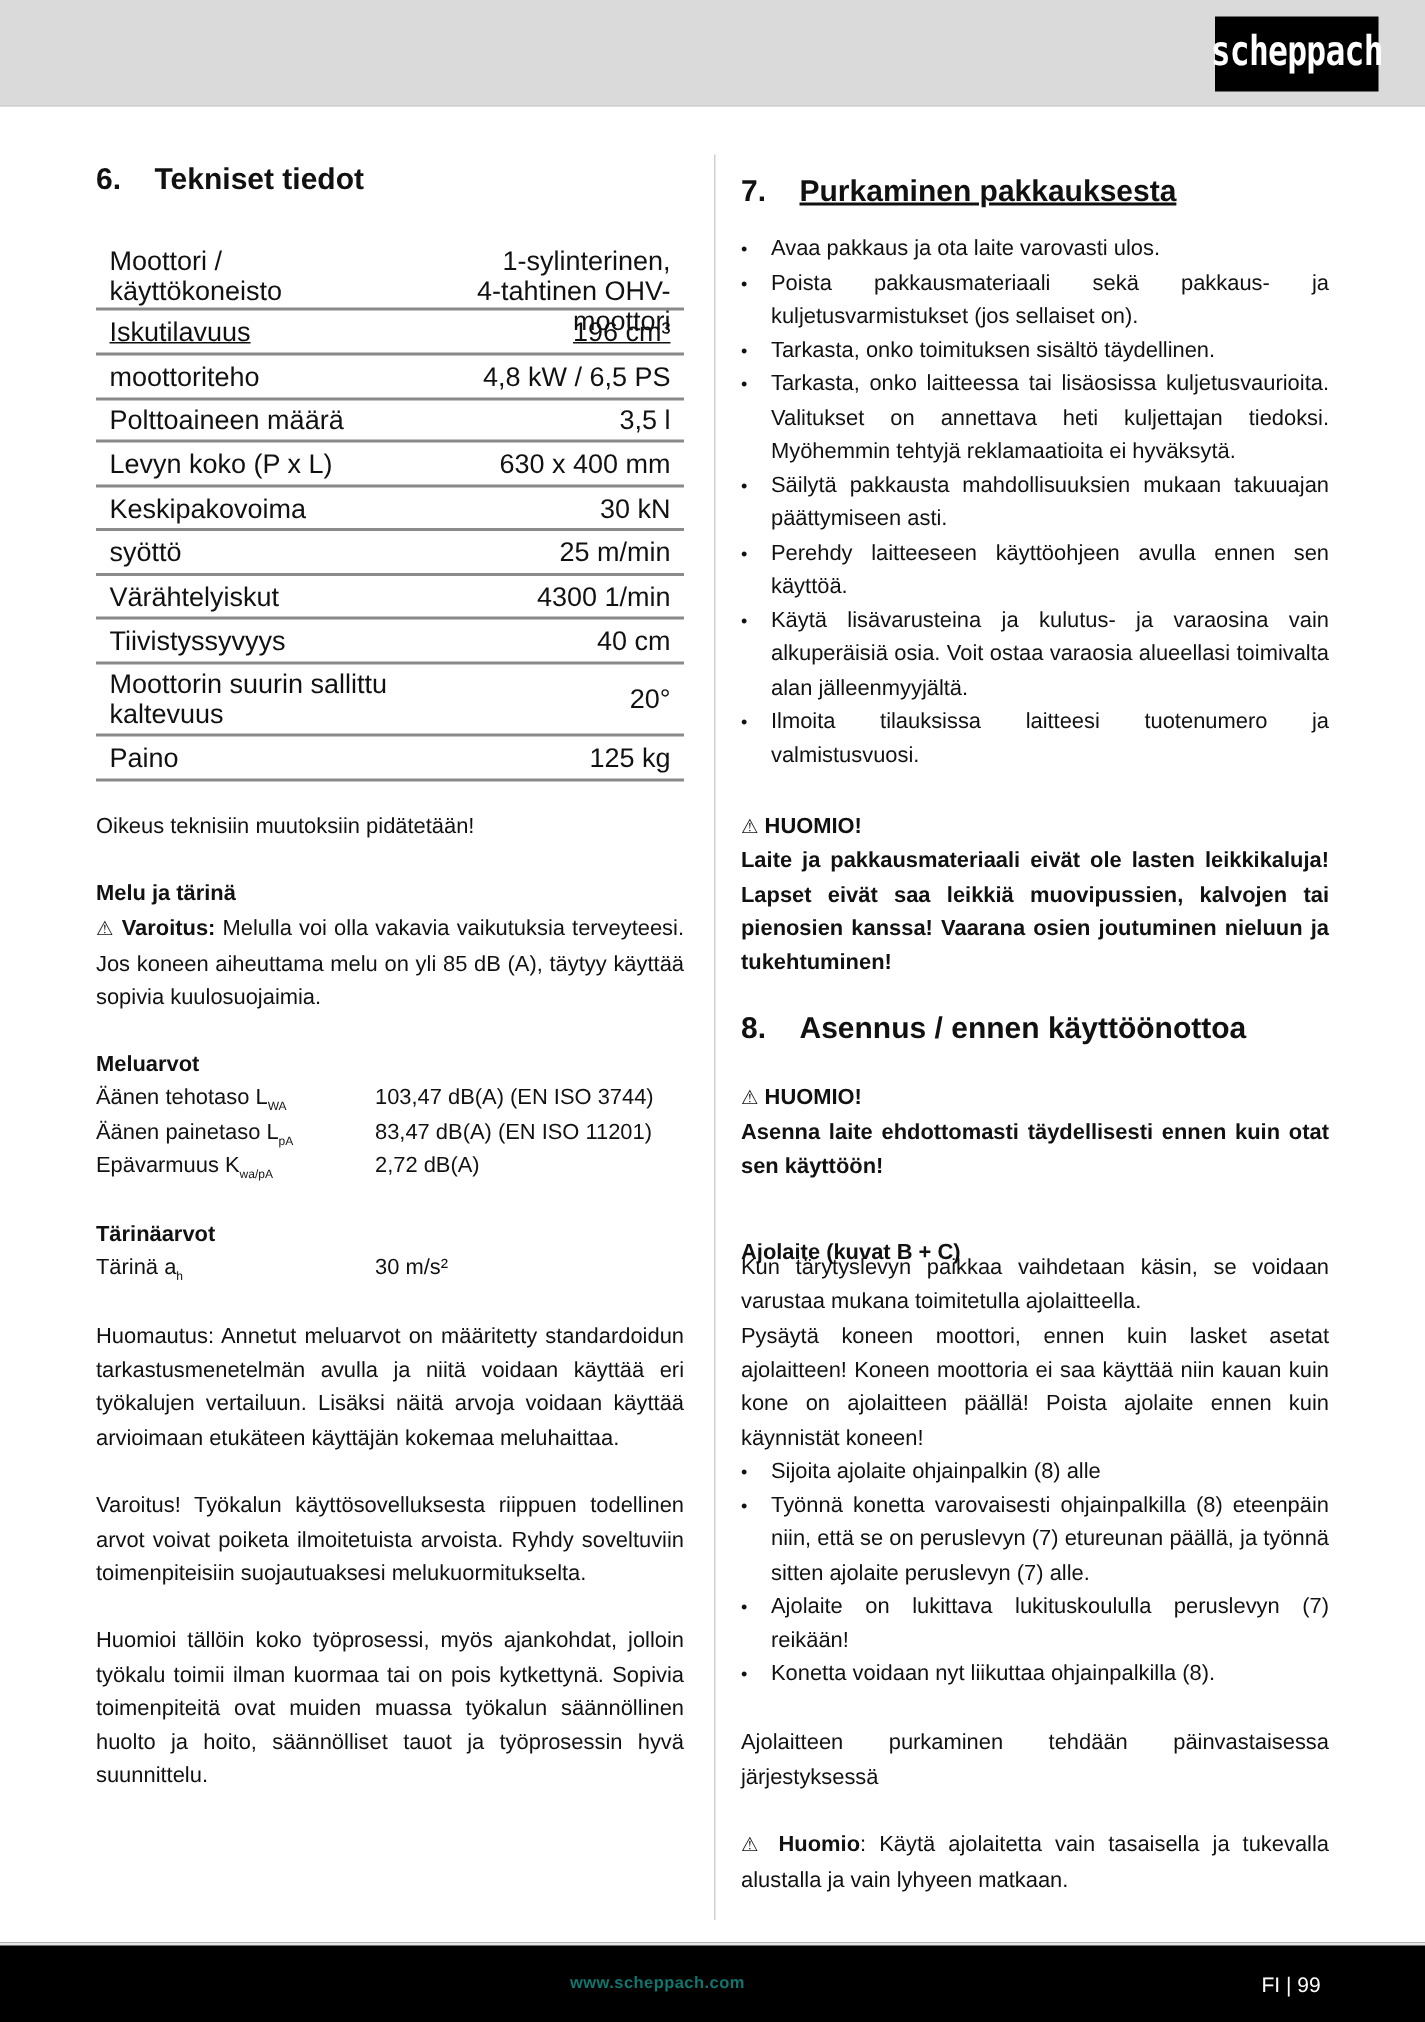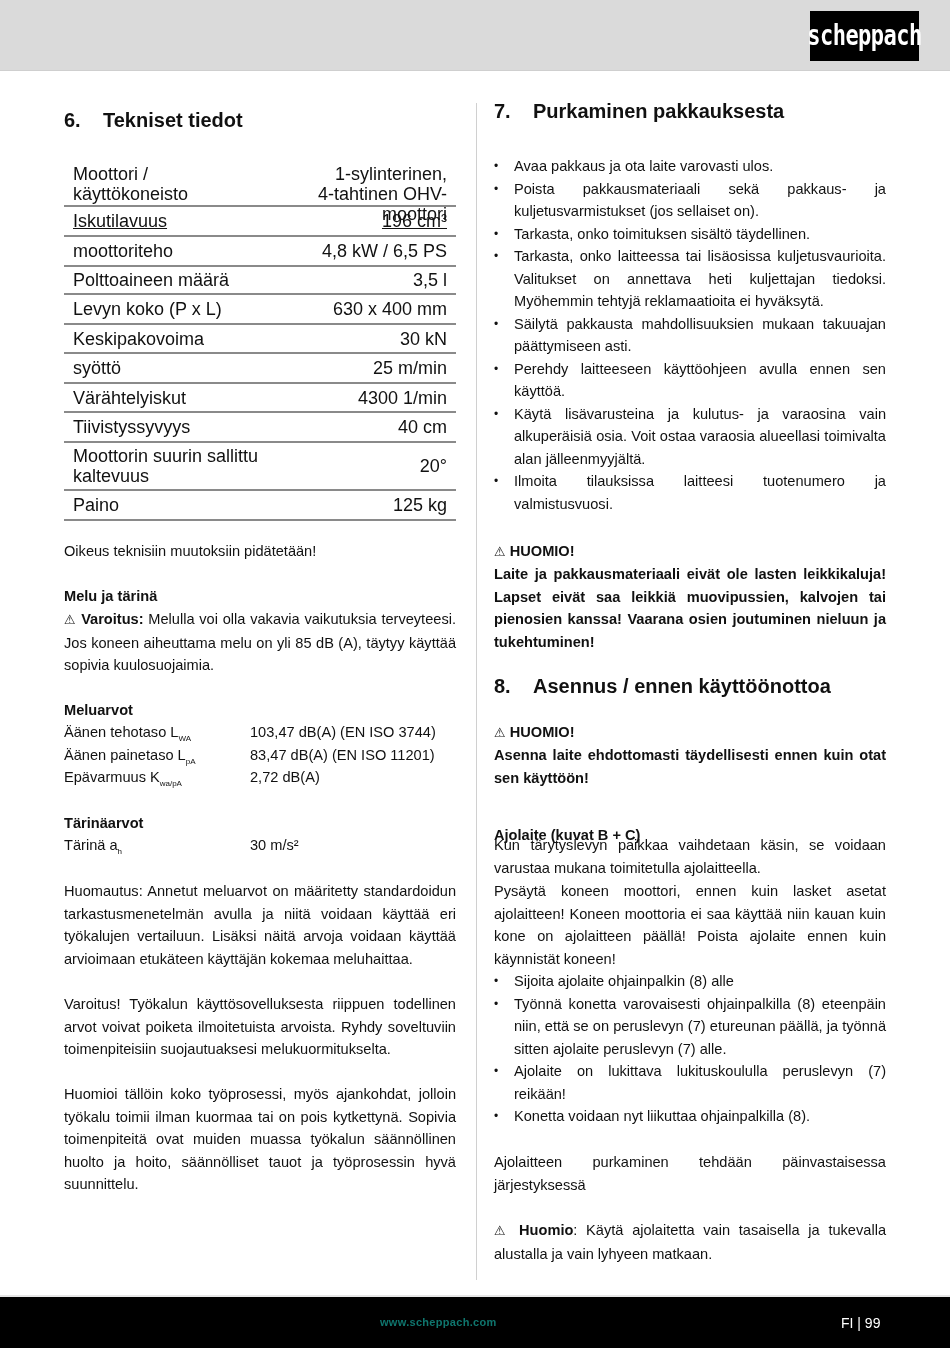--- a/index.html
+++ b/index.html
@@ -122,21 +122,21 @@
 <div class="p b" style="left:64px; top:812px; width:392px;">Tärinäarvot</div>
 <div class="kv" style="left:64px; top:834px;">
   <span class="k"><span>Tärinä a</span><sub>h</sub></span>
   <span>30 m/s²</span>
 </div>
 
 <div class="p" style="left:64px; top:880px; width:392px;">Huomautus: Annetut meluarvot on määritetty standardoidun tarkastusmenetelmän avulla ja niitä voidaan käyttää eri työkalujen vertailuun. Lisäksi näitä arvoja voidaan käyttää arvioimaan etukäteen käyttäjän kokemaa meluhaittaa.</div>
 <div class="p" style="left:64px; top:993px; width:392px;">Varoitus! Työkalun käyttösovelluksesta riippuen todellinen arvot voivat poiketa ilmoitetuista arvoista. Ryhdy soveltuviin toimenpiteisiin suojautuaksesi melukuormitukselta.</div>
 <div class="p" style="left:64px; top:1083px; width:392px;">Huomioi tällöin koko työprosessi, myös ajankohdat, jolloin työkalu toimii ilman kuormaa tai on pois kytkettynä. Sopivia toimenpiteitä ovat muiden muassa työkalun säännöllinen huolto ja hoito, säännölliset tauot ja työprosessin hyvä suunnittelu.</div>
 
-<div class="h1" style="left:494px; top:99px;">
+<div class="h1" style="left:494px; top:116px;text-decoration:underline;">
   <span class="num">7.</span><span>Purkaminen pakkauksesta</span>
 </div>
 
 <ul class="bullets" style="left:494px; top:155px; width:392px;">
   <li>Avaa pakkaus ja ota laite varovasti ulos.</li>
   <li>Poista pakkausmateriaali sekä pakkaus- ja kuljetusvarmistukset (jos sellaiset on).</li>
   <li>Tarkasta, onko toimituksen sisältö täydellinen.</li>
   <li>Tarkasta, onko laitteessa tai lisäosissa kuljetusvaurioita. Valitukset on annettava heti kuljettajan tiedoksi. Myöhemmin tehtyjä reklamaatioita ei hyväksytä.</li>
   <li>Säilytä pakkausta mahdollisuuksien mukaan takuuajan päättymiseen asti.</li>
   <li>Perehdy laitteeseen käyttöohjeen avulla ennen sen käyttöä.</li>

